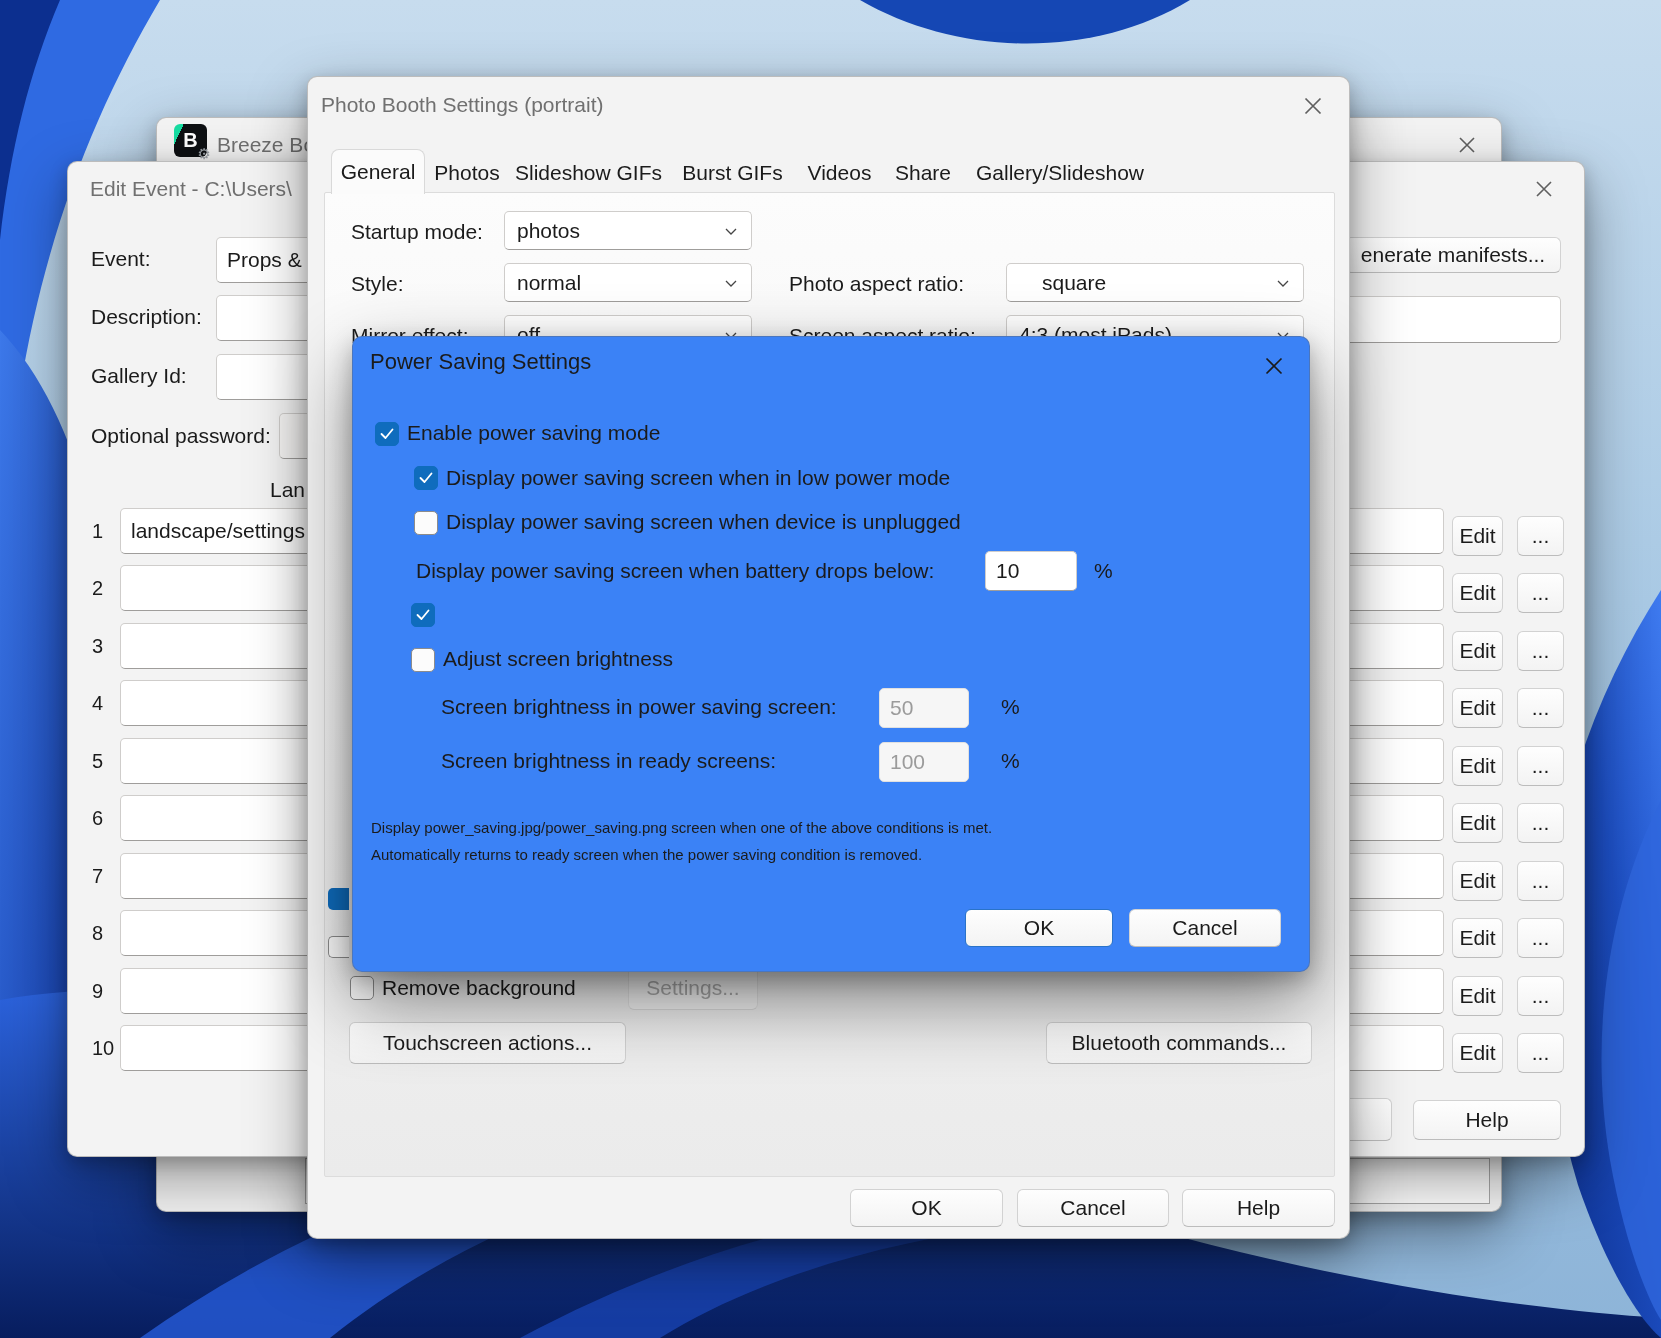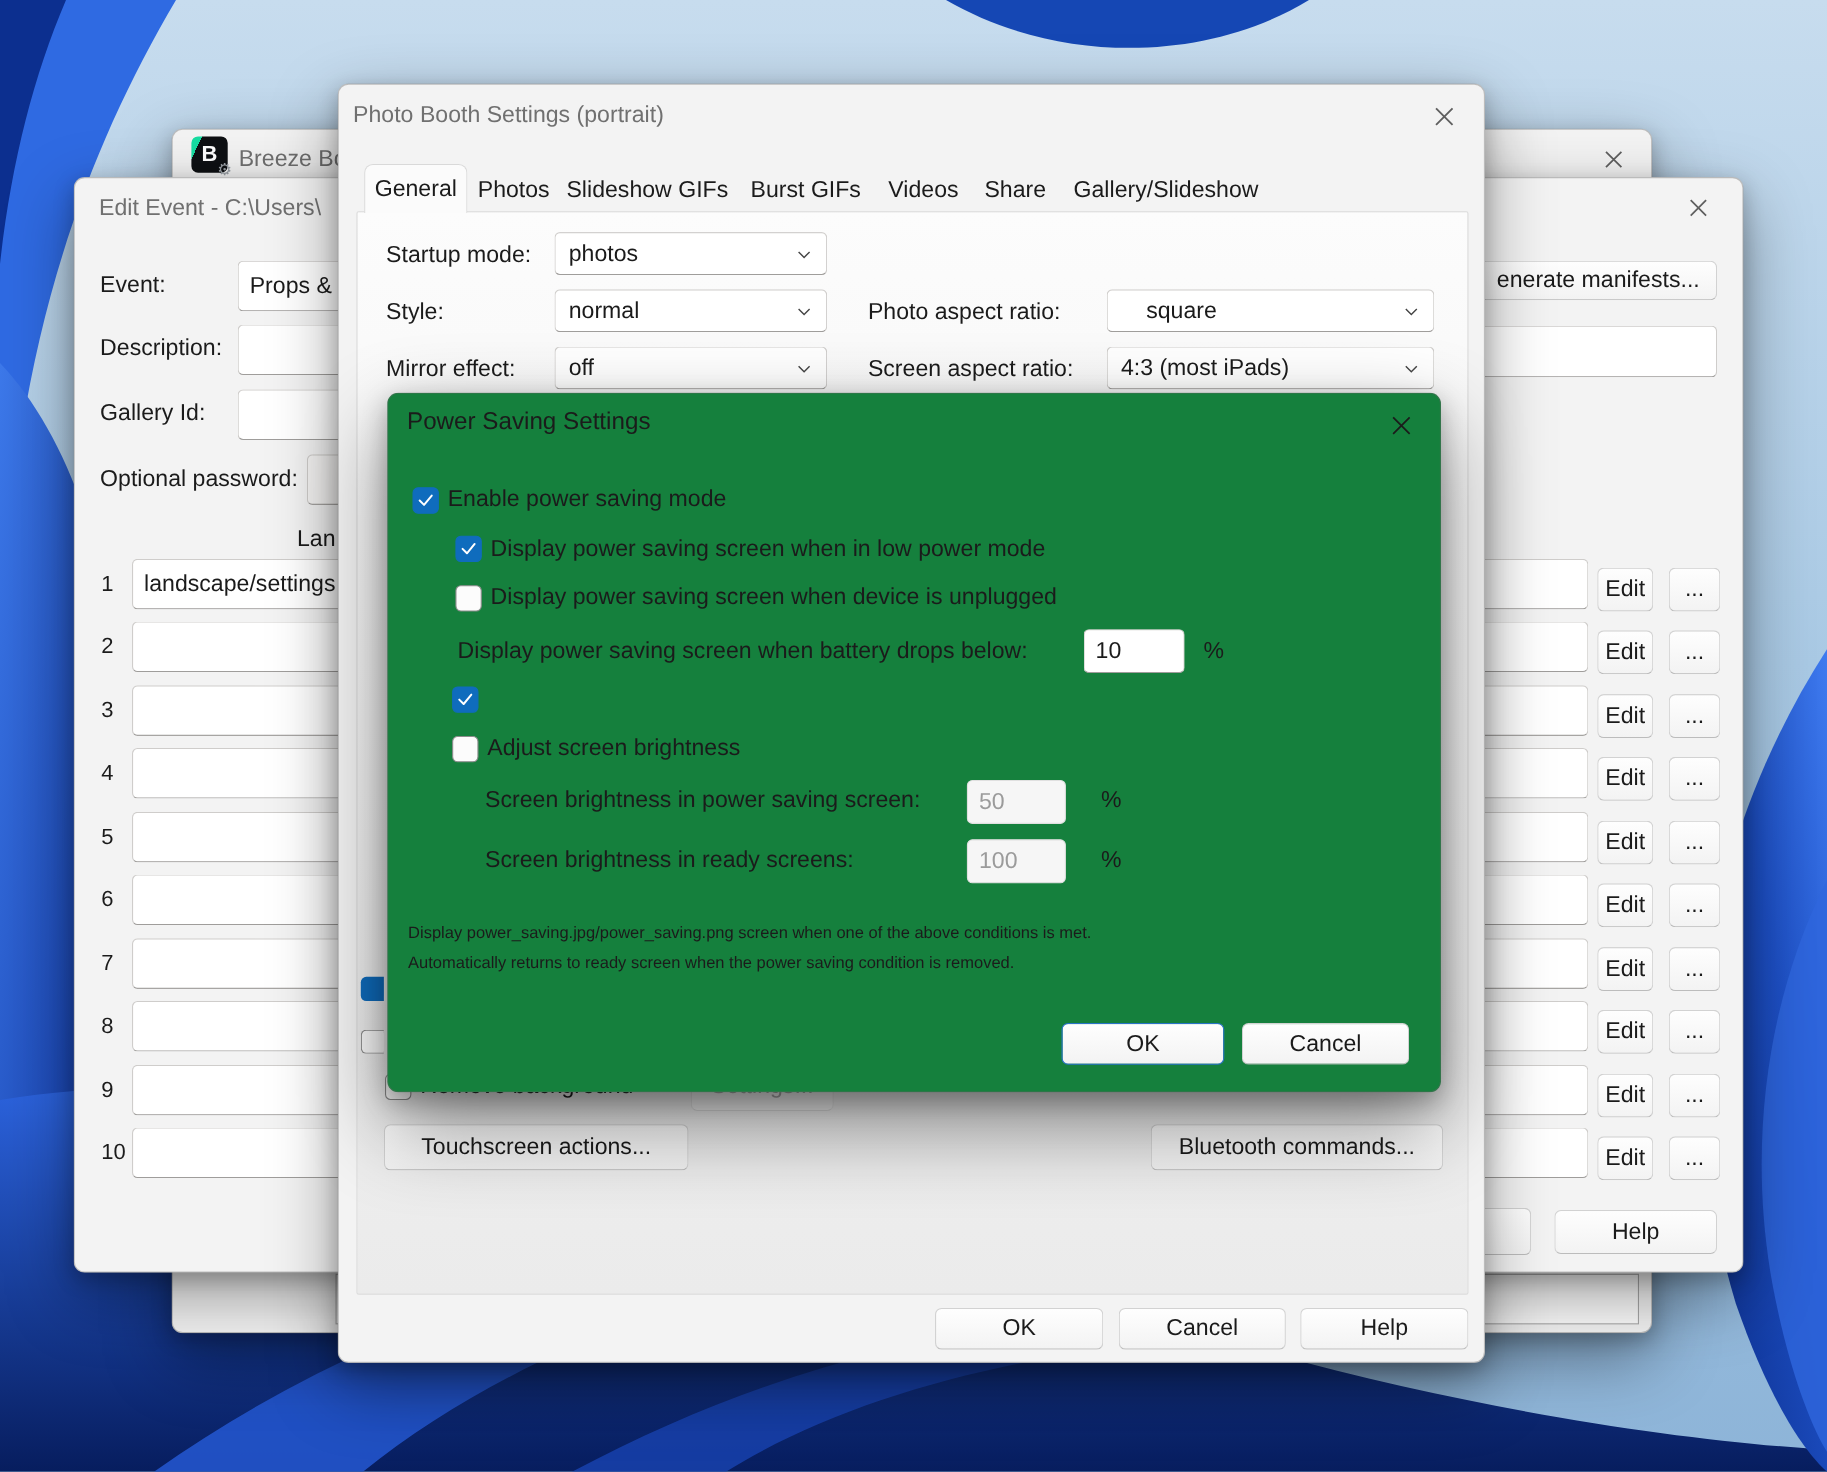--- a/index.html
+++ b/index.html
@@ -238,21 +238,21 @@
     <div class="btn disabled" style="left:320px;top:888px;width:130px;height:45px;">Settings...</div>
 
     <div class="btn" style="left:738px;top:945px;width:266px;height:42px;">Bluetooth commands...</div>
     <div class="btn" style="left:41px;top:945px;width:277px;height:42px;">Touchscreen actions...</div>
 
     <div class="btn" style="left:542px;top:1112px;width:153px;height:38px;">OK</div>
     <div class="btn" style="left:709px;top:1112px;width:152px;height:38px;">Cancel</div>
     <div class="btn" style="left:874px;top:1112px;width:153px;height:38px;">Help</div>
   </div>
 
-  <div class="window" style="left:352px;top:357px;width:956px;height:634px;background:#15803d;box-shadow:0 30px 75px rgba(0,0,0,.45),0 8px 22px rgba(0,0,0,.25);">
+  <div class="window" style="left:352px;top:336px;width:956px;height:634px;background:#3b82f6;box-shadow:0 30px 75px rgba(0,0,0,.45),0 8px 22px rgba(0,0,0,.25);">
     <div class="win-title" style="left:17px;top:13px;font-size:22px;color:#1b1b1b;">Power Saving Settings</div>
     <div class="close-btn" style="left:898px;top:10px;width:46px;height:38px;">
       <svg width="30" height="30" viewBox="0 0 28 28">
           <path d="M7 7 L21 21 M21 7 L7 21" stroke="#1b1b1b" stroke-width="1.5" fill="none"></path>
         </svg>
     </div>
 
     <div class="cb checked" style="left:22px;top:85px;">
       <svg width="14" height="12" viewBox="0 0 14 12">
           <path d="M1.5 6 L5.5 10 L12.5 1.5" stroke="#fff" stroke-width="1.8" fill="none" stroke-linecap="round" stroke-linejoin="round"></path>

